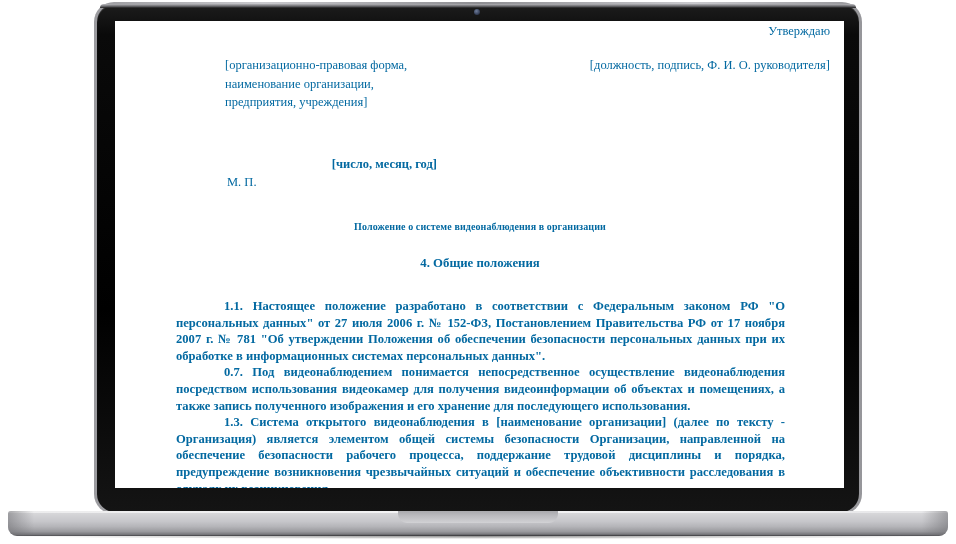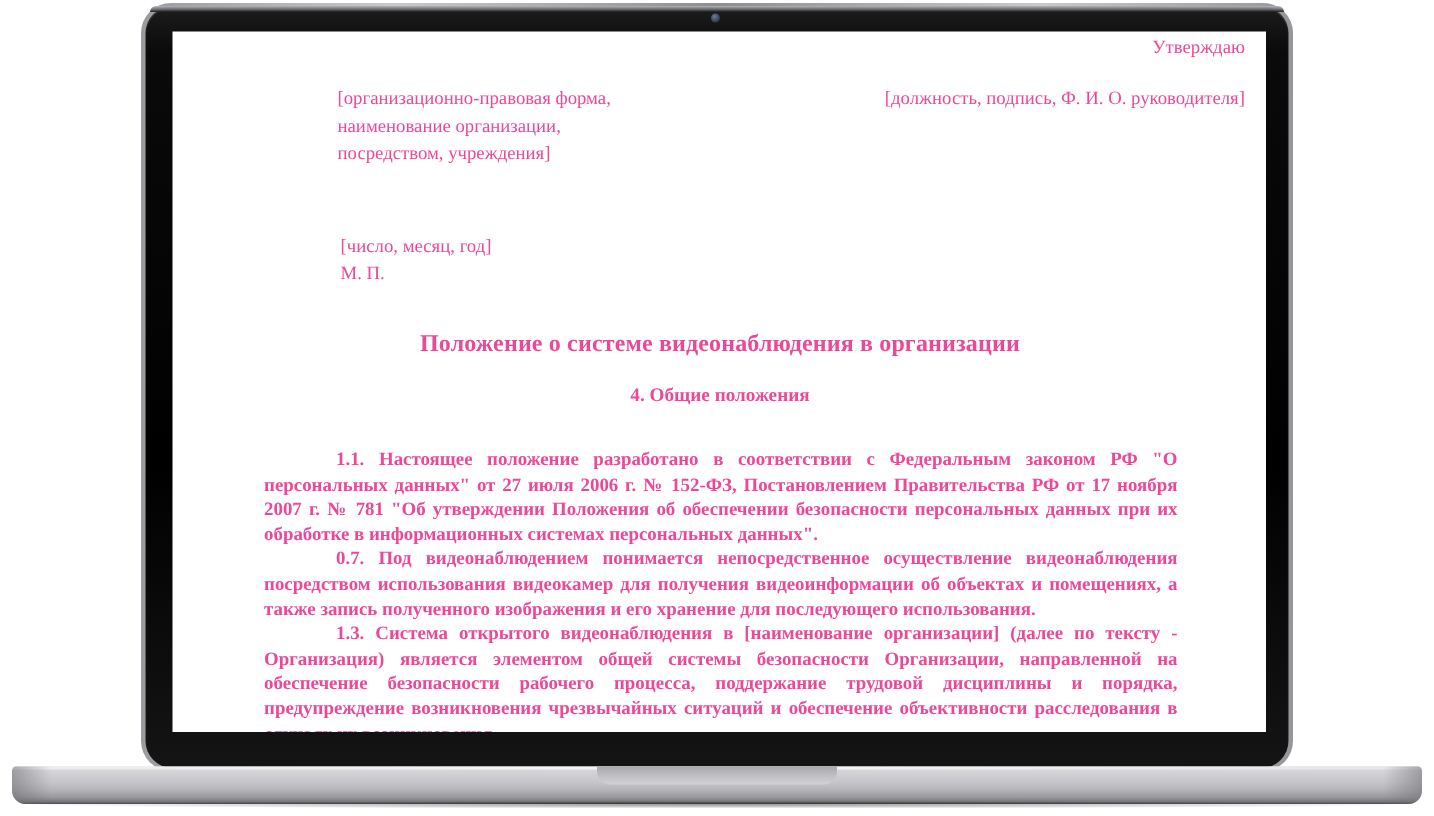--- a/index.html
+++ b/index.html
@@ -148,21 +148,21 @@
     background: radial-gradient(ellipse at center, rgba(0,0,0,.40) 0%, rgba(0,0,0,0) 72%);
   }
 
   
   .page {
     position: absolute;
     left: 0;
     top: 0;
     width: 729px;
     height: 467px;
-    color: #ec4899;
+    color: #0369a1;
   }
 
   .hdr-approve {
     position: absolute;
     left: 430px;
     top: 3px;
     width: 285px;
     text-align: right;
     font-size: 12.5px;
     line-height: 15px;
@@ -188,39 +188,40 @@
     text-align: right;
   }
 
   .hdr-date {
     position: absolute;
     left: 112px;
     top: 134px;
     width: 210px;
     font-size: 12.5px;
     line-height: 18.5px;
-    text-align: left;
+    text-align: right;
+    font-weight: bold;
   }
   .hdr-stamp {
     position: absolute;
     left: 112px;
     top: 152px;
     width: 210px;
     font-size: 12.5px;
     line-height: 18.5px;
     text-align: left;
   }
 
   .doc-title {
     position: absolute;
     left: 55px;
     top: 200px;
     width: 620px;
     text-align: center;
-    font-size: 16px;
+    font-size: 10px;
     font-weight: bold;
     letter-spacing: .1px;
   }
 
   .section-title {
     position: absolute;
     left: 55px;
     top: 235px;
     width: 620px;
     text-align: center;
@@ -255,21 +256,21 @@
     <div class="lid-bezel"></div>
     <div class="bezel-top-strip"></div>
     <div class="webcam"></div>
 
     <div class="screen">
 
       <div class="page">
 
         <div class="hdr-approve">Утверждаю</div>
 
-        <div class="hdr-left">[организационно-правовая форма, наименование организации, посредством, учреждения]</div>
+        <div class="hdr-left">[организационно-правовая форма, наименование организации, предприятия, учреждения]</div>
 
         <div class="hdr-right">[должность, подпись, Ф. И. О. руководителя]</div>
 
         <div class="hdr-date">[число, месяц, год]</div>
 
         <div class="hdr-stamp">М. П.</div>
 
         <div class="doc-title">Положение о системе видеонаблюдения в организации</div>
 
         <div class="section-title">4. Общие положения</div>

